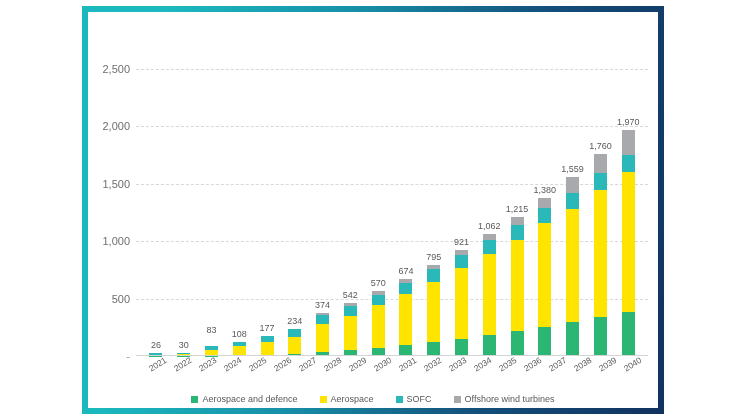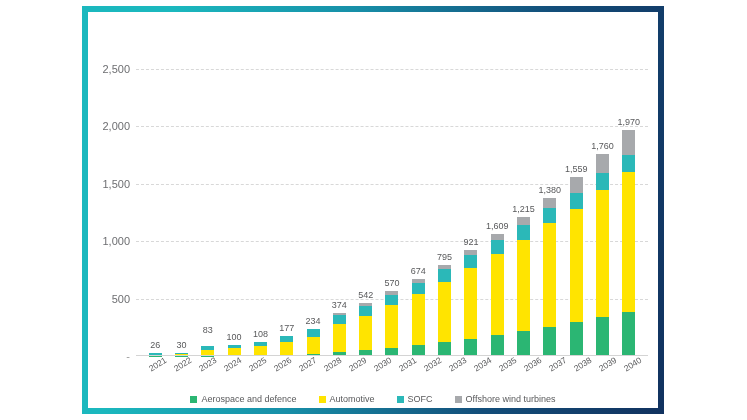--- a/index.html
+++ b/index.html
@@ -156,28 +156,20 @@
           </div>
           <div class="barcol">
             <div class="bar" style="height: 9.52963px;">
               <div class="seg s-aero" style="height: 0.344444px;"></div>
               <div class="seg s-auto" style="height: 5.97037px;"></div>
               <div class="seg s-sofc" style="height: 3.21481px;"></div>
             </div>
             <div class="vallabel" style="bottom: 21px;">83</div>
           </div>
           <div class="barcol">
-            <div class="bar" style="height: 11.4815px;">
-              <div class="seg s-aero" style="height: 0.574074px;"></div>
-              <div class="seg s-auto" style="height: 7.11852px;"></div>
-              <div class="seg s-sofc" style="height: 3.78889px;"></div>
-            </div>
-            <div class="vallabel" style="bottom: 14.4815px;">100</div>
-          </div>
-          <div class="barcol">
             <div class="bar" style="height: 14.4667px;">
               <div class="seg s-aero" style="height: 0.918519px;"></div>
               <div class="seg s-auto" style="height: 8.61111px;"></div>
               <div class="seg s-sofc" style="height: 4.93704px;"></div>
             </div>
             <div class="vallabel" style="bottom: 17.4667px;">108</div>
           </div>
           <div class="barcol">
             <div class="bar" style="height: 20.3222px;">
               <div class="seg s-aero" style="height: 1.37778px;"></div>
@@ -248,21 +240,21 @@
             </div>
             <div class="vallabel" style="bottom: 108.744px;">921</div>
           </div>
           <div class="barcol">
             <div class="bar" style="height: 121.933px;">
               <div class="seg s-aero" style="height: 20.8963px;"></div>
               <div class="seg s-auto" style="height: 80.9444px;"></div>
               <div class="seg s-sofc" style="height: 13.7778px;"></div>
               <div class="seg s-wind" style="height: 6.31481px;"></div>
             </div>
-            <div class="vallabel" style="bottom: 124.933px;">1,609</div>
+            <div class="vallabel" style="bottom: 124.933px;">1,062</div>
           </div>
           <div class="barcol">
             <div class="bar" style="height: 139.5px;">
               <div class="seg s-aero" style="height: 25.0296px;"></div>
               <div class="seg s-auto" style="height: 91.2778px;"></div>
               <div class="seg s-sofc" style="height: 14.5815px;"></div>
               <div class="seg s-wind" style="height: 8.61111px;"></div>
             </div>
             <div class="vallabel" style="bottom: 142.5px;">1,215</div>
           </div>
@@ -369,21 +361,21 @@
         </div>
       </div>
 
     <div id="legend">
         <div class="legitem">
           <span class="swatch" style="background: rgb(43, 182, 115);"></span>
           <span class="leglabel">Aerospace and defence</span>
         </div>
         <div class="legitem">
           <span class="swatch" style="background: rgb(255, 228, 0);"></span>
-          <span class="leglabel">Automotive</span>
+          <span class="leglabel">Aerospace</span>
         </div>
         <div class="legitem">
           <span class="swatch" style="background: rgb(43, 184, 184);"></span>
           <span class="leglabel">SOFC</span>
         </div>
         <div class="legitem">
           <span class="swatch" style="background: rgb(167, 169, 172);"></span>
           <span class="leglabel">Offshore wind turbines</span>
         </div>
       </div>

